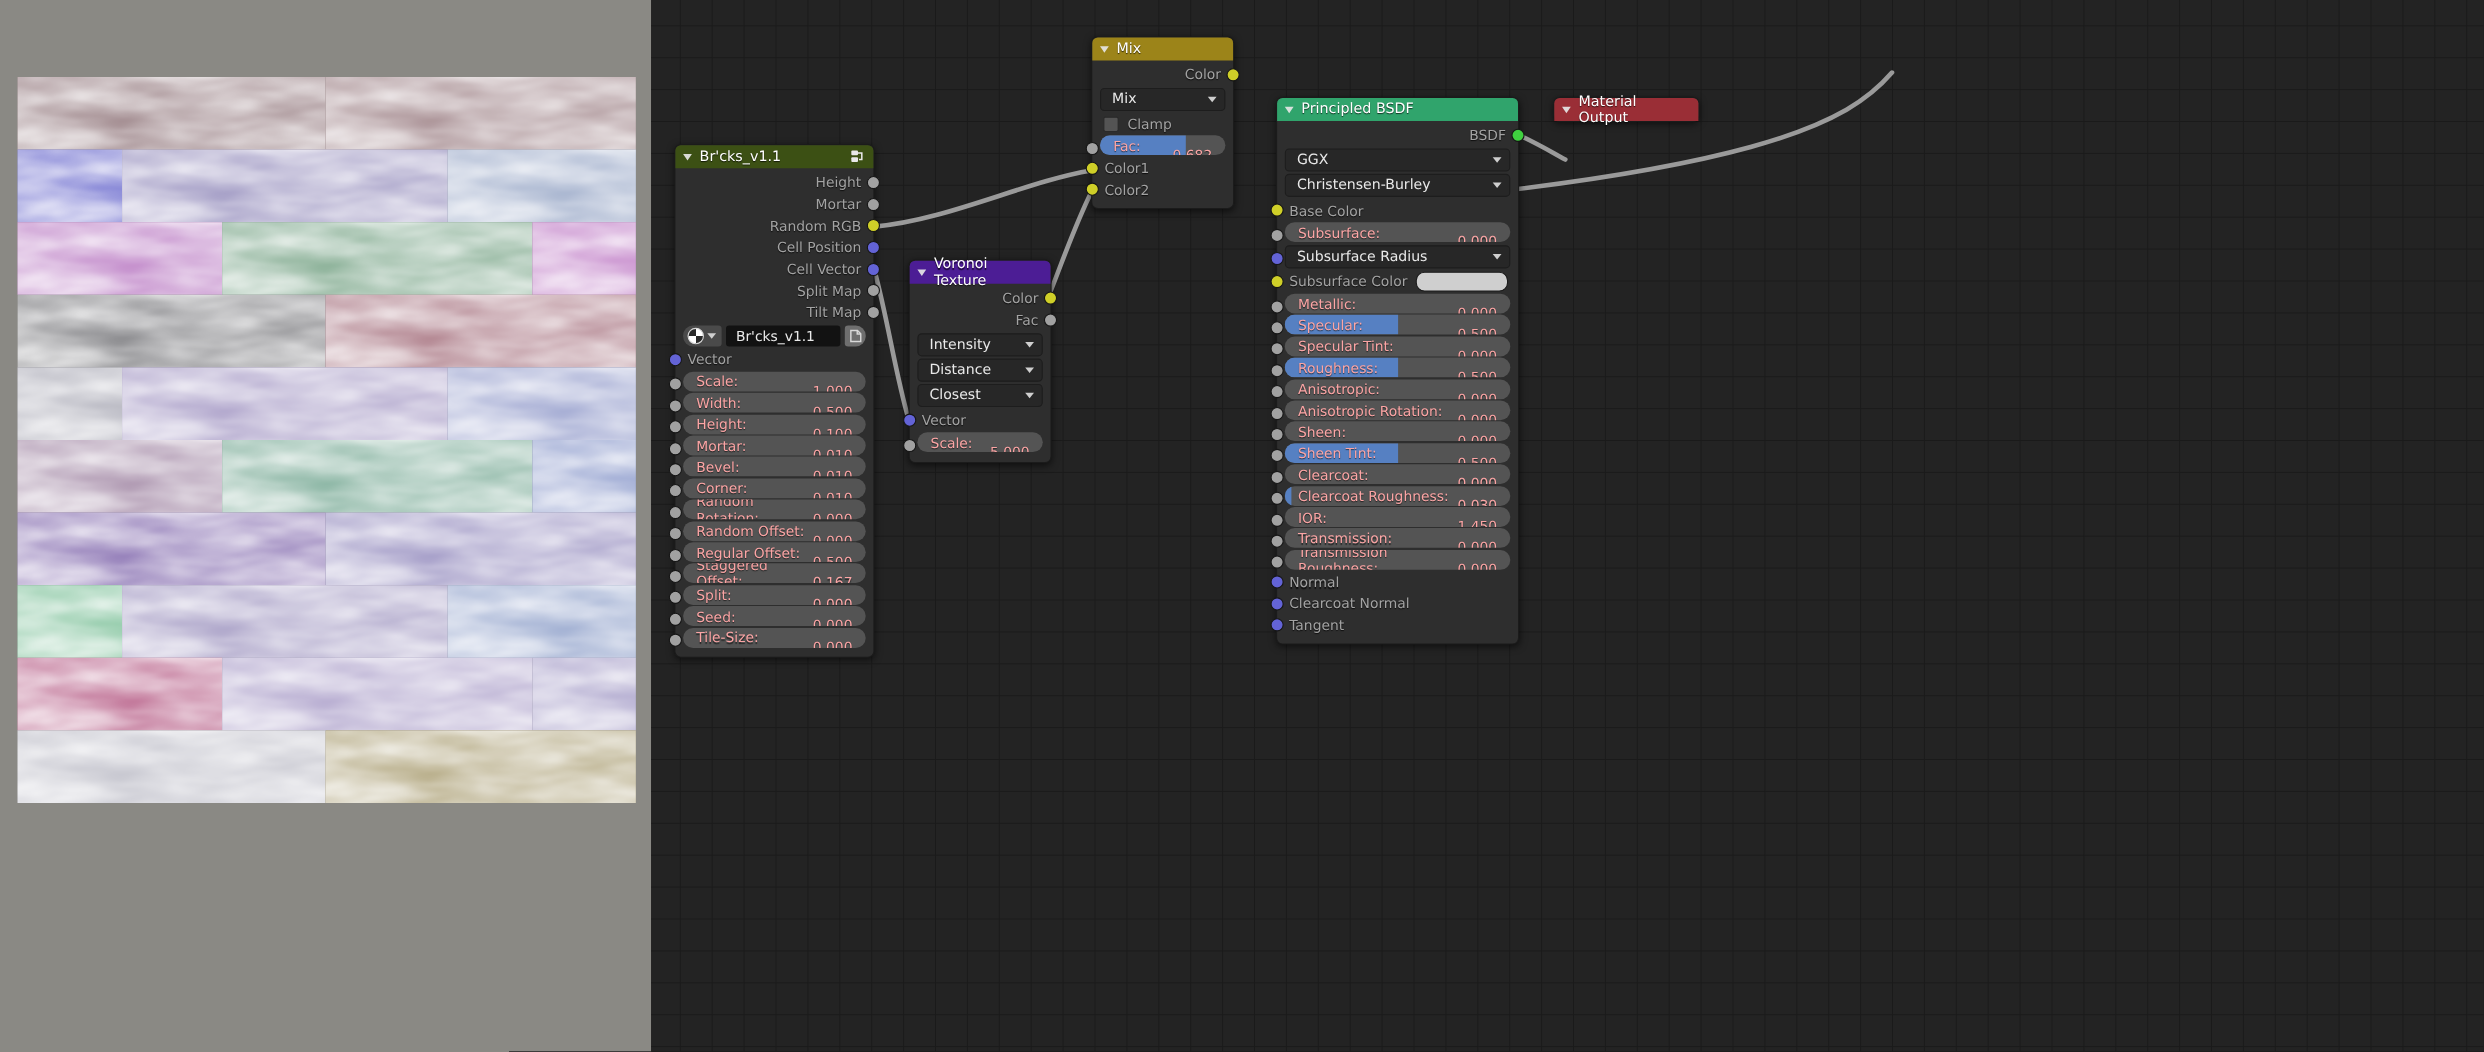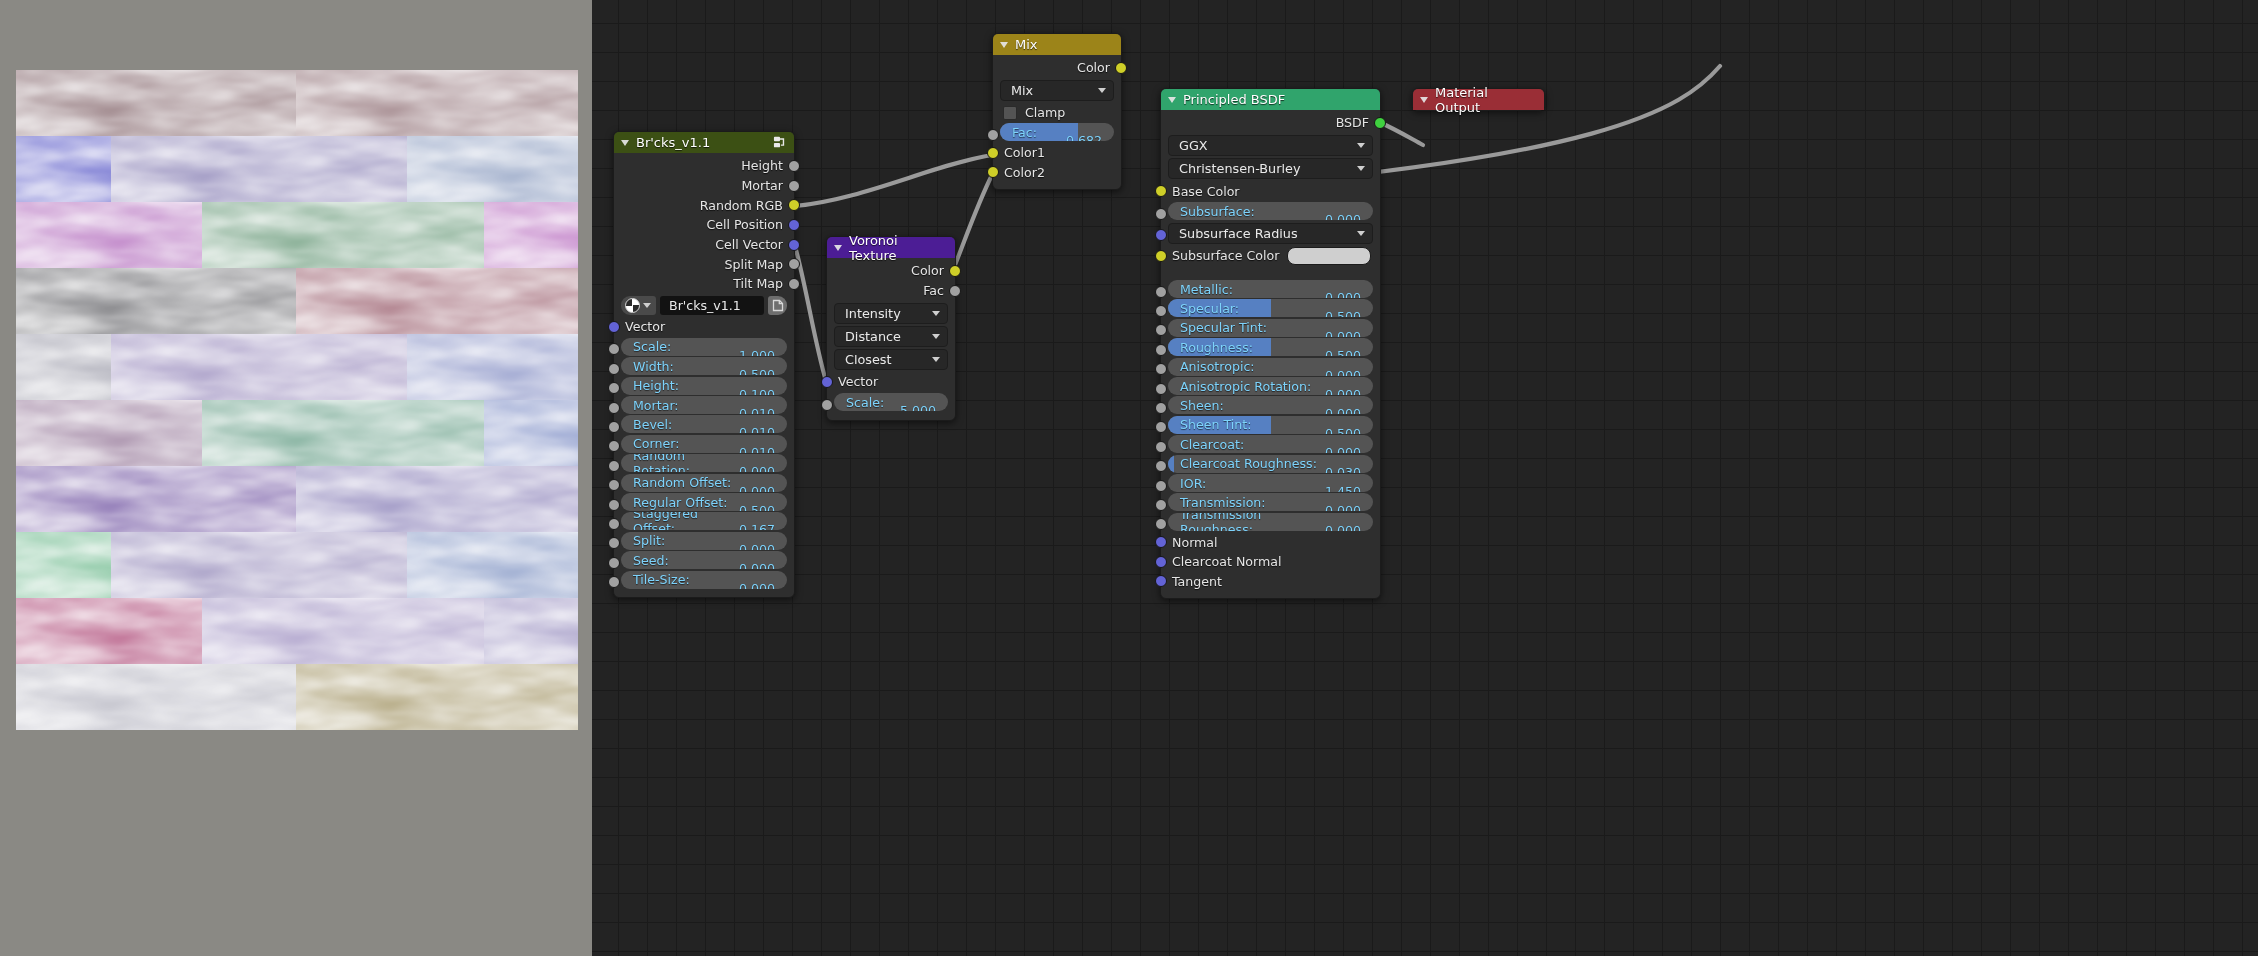--- a/index.html
+++ b/index.html
@@ -38,52 +38,52 @@
 
   .hdr-group{background:#3c5014;}
   .hdr-mix{background:#9c8419;}
   .hdr-voronoi{background:#4c1d95;}
   .hdr-bsdf{background:#30a46c;}
   .hdr-output{background:#9a2e36;}
 
   .row{position:relative;height:19.7px;display:flex;align-items:center;}
   .row-out{justify-content:flex-end;padding-right:11px;}
   .row-in{justify-content:flex-start;padding-left:11px;}
-  .lbl{font-size:12.6px;color:#e5e5e5;text-shadow:0 1px 1px rgba(0,0,0,.75);
+  .lbl{font-size:12.6px;color:#a3a3a3;text-shadow:0 1px 1px rgba(0,0,0,.75);
        white-space:nowrap;}
 
   .sock{position:absolute;width:10px;height:10px;border-radius:50%;
         border:1px solid #161616;top:50%;transform:translate(-50%,-50%);}
   .sock.left{left:0;}
   .sock.right{left:100%;}
   .s-grey{background:#a1a1a1;}
   .s-yellow{background:#cfcf28;}
   .s-blue{background:#6363d6;}
   .s-green{background:#3fd13f;}
 
   
   .wrap{padding:0 7px;}
   .wid{position:relative;height:18px;border-radius:9px;background:#545454;
-       display:flex;align-items:center;font-size:12.6px;color:#7dd3fc;
+       display:flex;align-items:center;font-size:12.6px;color:#fca5a5;
        overflow:hidden;margin:1.4px 0;
        text-shadow:0 1px 1px rgba(0,0,0,.6);}
   .wid .name{position:relative;z-index:2;padding-left:12px;}
   .wid .val{position:relative;z-index:2;margin-left:auto;padding-right:12px;margin-top:17px;}
   .fill{position:absolute;left:0;top:0;height:100%;background:#5680c2;z-index:1;}
   .dropdown{height:19px;border-radius:4px;background:#272727;
     display:flex;align-items:center;padding:0 7px 0 10px;font-size:12.8px;
     color:#e9e9e9;margin:2.2px 0;border:1px solid #1d1d1d;}
   .chev{margin-left:auto;width:0;height:0;border-left:4px solid transparent;
         border-right:4px solid transparent;border-top:5px solid #cfcfcf;}
   .checkrow{display:flex;align-items:center;padding:2px 10px;gap:8px;}
   .checkbox{width:12px;height:12px;border-radius:2px;background:#545454;
             border:1px solid #2a2a2a;}
   .swatch{height:16px;border-radius:8px;background:#cfcfcf;flex:1;
           border:1px solid #1c1c1c;}
-  .colorrow{display:flex;align-items:center;gap:8px;padding:1px 9px 14px 11px;}
+  .colorrow{display:flex;align-items:center;gap:8px;padding:1px 9px 1px 11px;}
 
   .dblock{display:flex;align-items:center;gap:4px;padding:2px 7px;}
   .dbtn{height:19px;border-radius:9px 3px 3px 9px;background:#4a4a4a;
         display:flex;align-items:center;padding:0 5px 0 4px;gap:3px;}
   .sphere{width:13px;height:13px;border-radius:50%;
           background:conic-gradient(#fff 0 25%,#2a2a2a 25% 50%,#fff 50% 75%,#2a2a2a 75%);
           border:1px solid #d6d6d6;}
   .dname{flex:1;height:19px;border-radius:3px;background:#121212;
          display:flex;align-items:center;padding-left:9px;font-size:12.6px;
          color:#eaeaea;}

